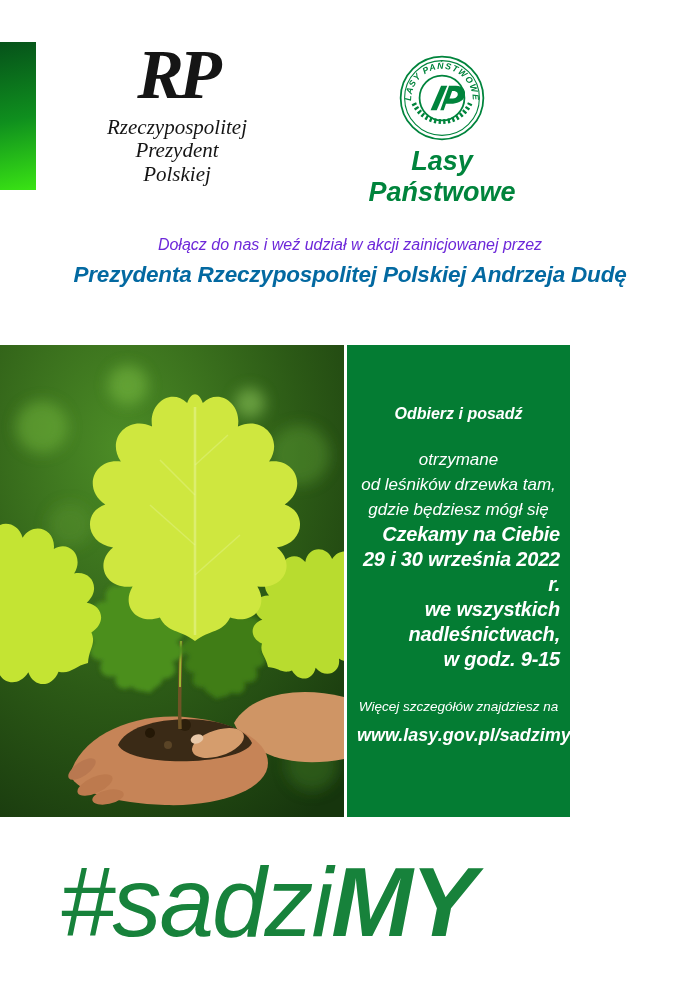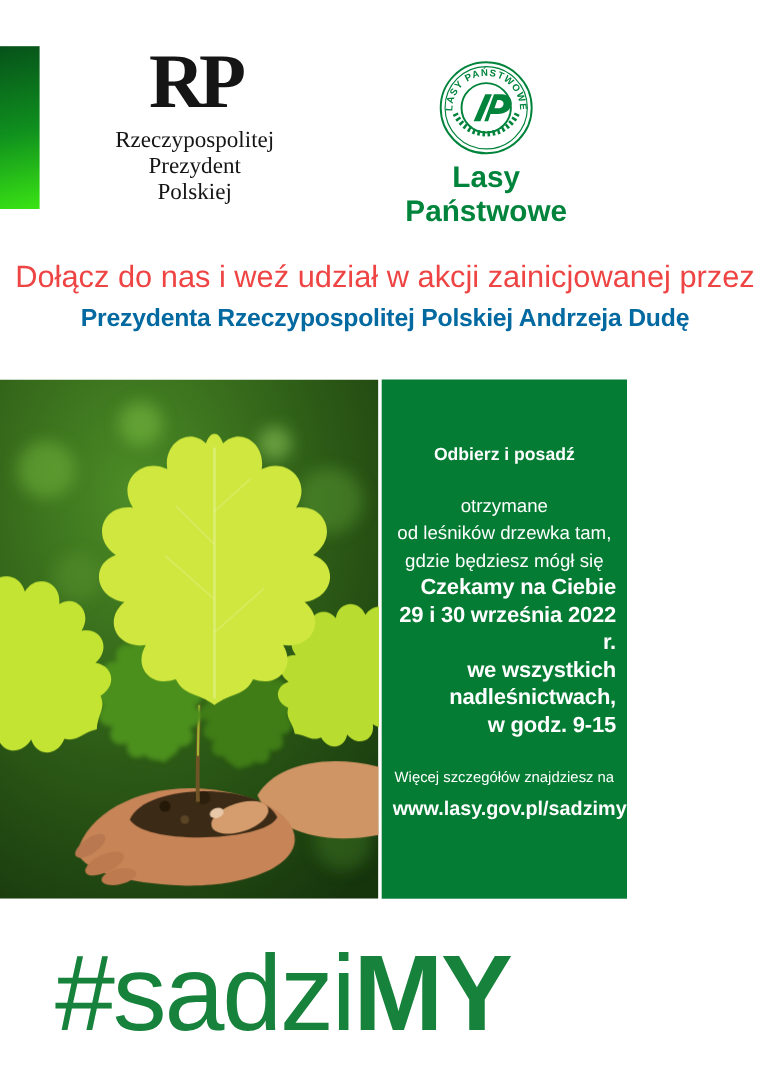--- a/index.html
+++ b/index.html
@@ -1,18 +1,18 @@
 <!DOCTYPE html>
 <html><head>
 <meta charset="utf-8">
 <style>
   html,body { margin:0; padding:0; background:#ffffff; }
   .poster {
     position:relative; width:700px; height:984px; background:#ffffff;
-    font-family:"Liberation Sans", sans-serif; overflow:hidden;
+    font-family:"Liberation Sans", sans-serif; overflow:hidden;font-style:italic;
   }
 
   
   .gradient-bar {
     position:absolute; left:0; top:42px; width:36px; height:148px;
     background:linear-gradient(168deg,#06521a 0%, #0f8f1e 52%, #3ae414 100%);
   }
 
   
   .rp-block { position:absolute; left:88px; top:42px; width:178px; text-align:center; color:#151515; }
@@ -22,40 +22,40 @@
   }
   .rp-lines { margin-top:7px; font-family:"Liberation Serif", serif; font-size:21px; line-height:1.12; }
 
   
   .lp-block { position:absolute; left:336px; top:54px; width:212px; text-align:center; }
   .lp-emblem { width:88px; height:88px; display:block; margin:0 auto; }
   .lp-label { margin-top:4px; font-size:27px; font-weight:bold; color:#00843c; }
 
   
   .tagline { position:absolute; top:236px; left:0; width:100%; text-align:center; }
-  .tagline-1 { font-size:28px; color:#ef4444; }
+  .tagline-1 { font-size:16px; color:#6d28d9; }
   .tagline-2 { margin-top:8px; font-size:22.5px; font-weight:bold; color:#0369a1; letter-spacing:-0.2px; }
 
   
   .hero { position:absolute; top:345px; left:0; width:626px; height:472px; display:flex; }
   .photo { width:344px; height:472px; position:relative; flex:none; }
   .photo svg { display:block; }
   .hero-gap { width:3px; flex:none; background:#ffffff; }
   .panel {
     width:223px; flex:none; background:#047c33; color:#ffffff; text-align:center;
     box-sizing:border-box; padding:58px 10px 0 10px;
   }
   .p-head1 { font-size:16px; font-weight:bold; line-height:22px; }
   .p-body { margin-top:22px; font-size:17px; line-height:25px; }
   .p-when { font-size:20px; font-weight:bold; line-height:25px; letter-spacing:-0.2px;text-align:right; }
   .p-more { margin-top:25px; font-size:13.5px; line-height:20px; }
   .p-url { margin-top:8px; font-size:18px; font-weight:bold; line-height:20px; }
 
   
-  .hashtag { position:absolute; left:50px; top:853px; font-size:98px; line-height:1; color:#17823b; letter-spacing:-2px; white-space:nowrap; }
+  .hashtag { position:absolute; left:60px; top:853px; font-size:98px; line-height:1; color:#17823b; letter-spacing:-2px; white-space:nowrap; }
   .hashtag .light { font-weight:400; }
   .hashtag .bold { font-weight:800; }
 </style>
 </head>
 <body>
 
 <div class="poster">
 
   <div class="gradient-bar"></div>
 

